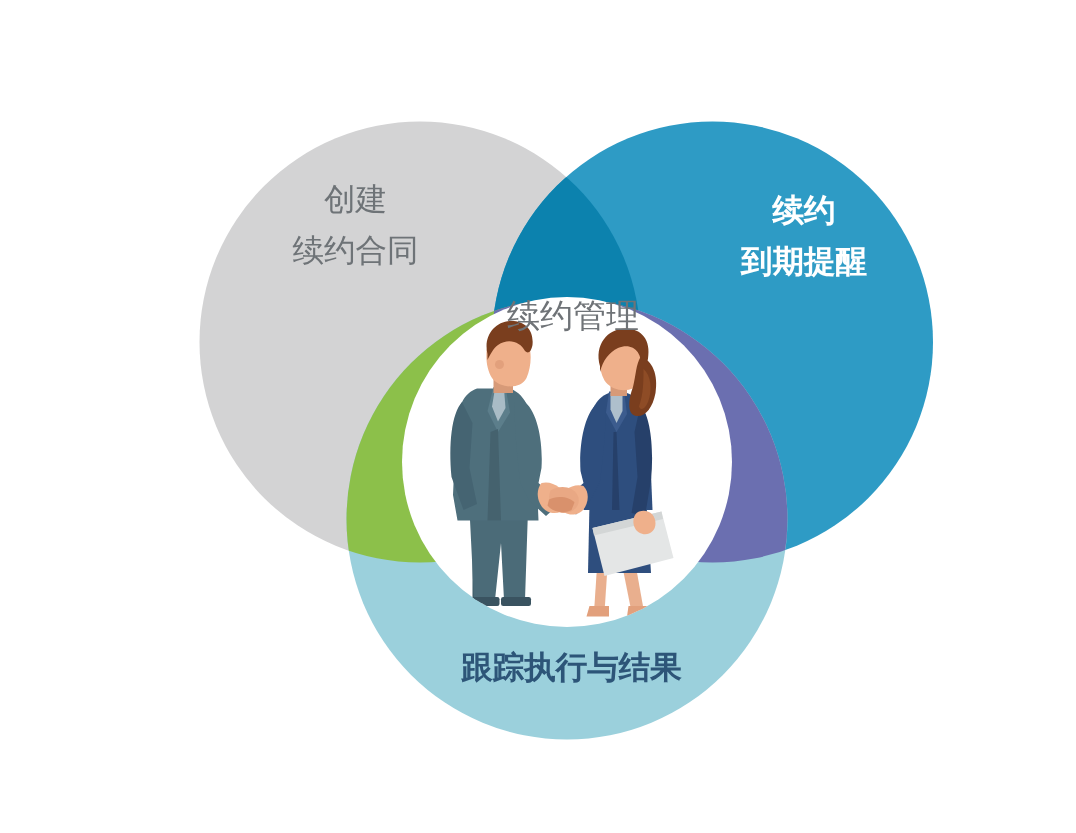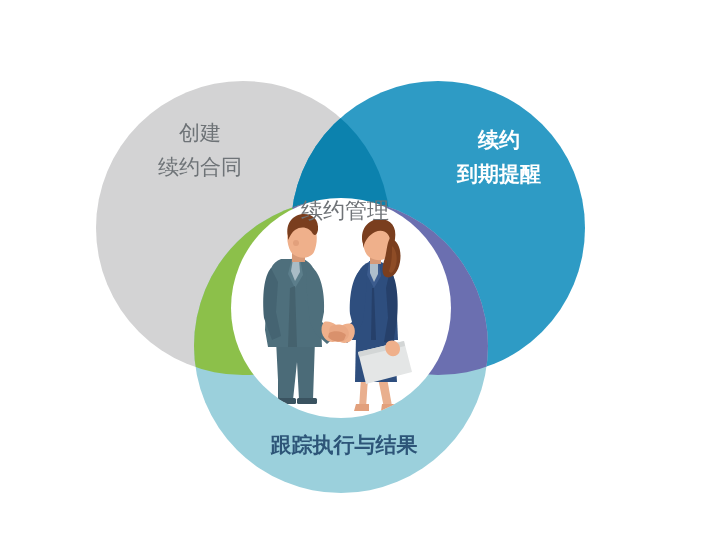--- a/index.html
+++ b/index.html
@@ -12,20 +12,21 @@
     width: 717px;
     height: 555px;
     overflow: hidden;
     font-family: "Liberation Sans", "DejaVu Sans", sans-serif;
   }
   #stage {
     position: relative;
     width: 648px;
     height: 555px;
     background: #ffffff;
+    margin-left: 37px;
   }
   #venn {
     position: absolute;
     left: 0;
     top: 0;
     width: 717px;
     height: 555px;
     display: block;
   }
   .lbl {

